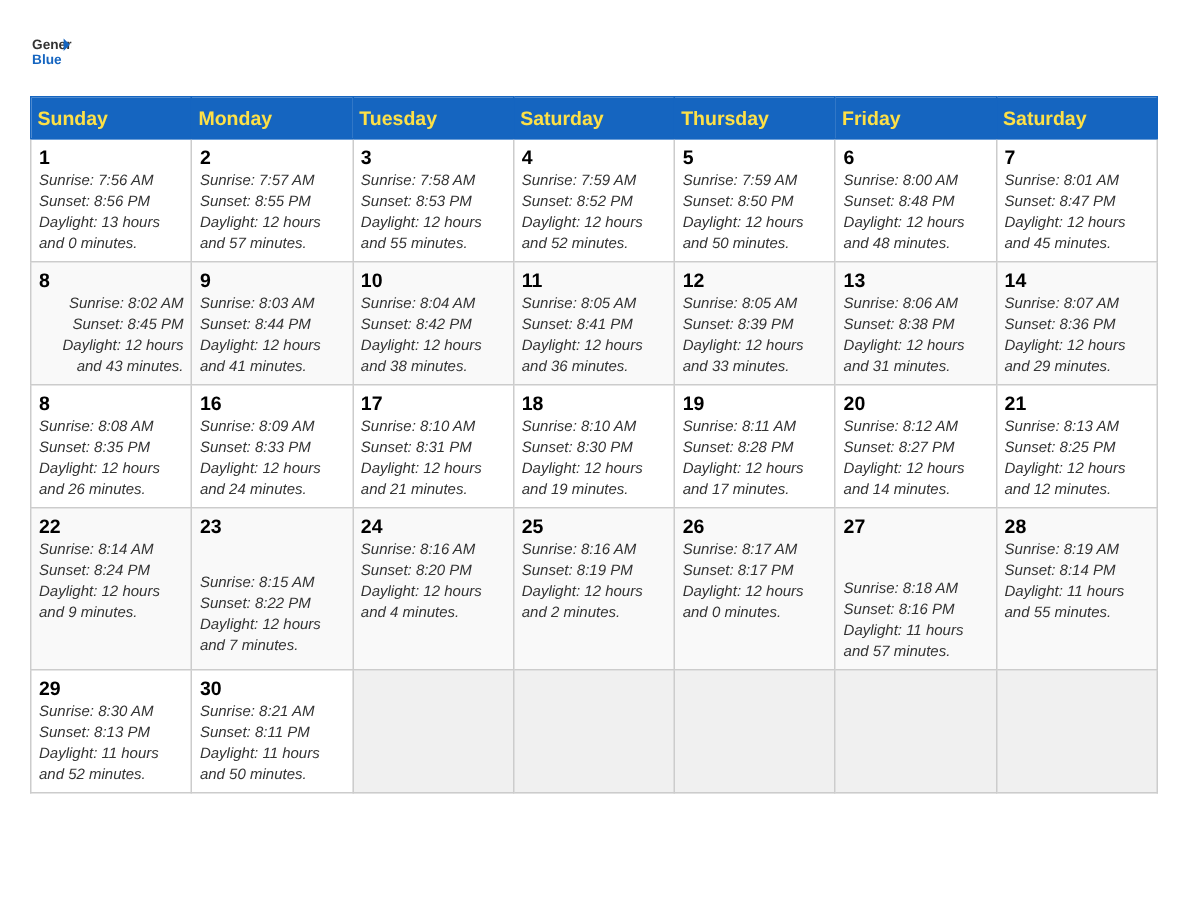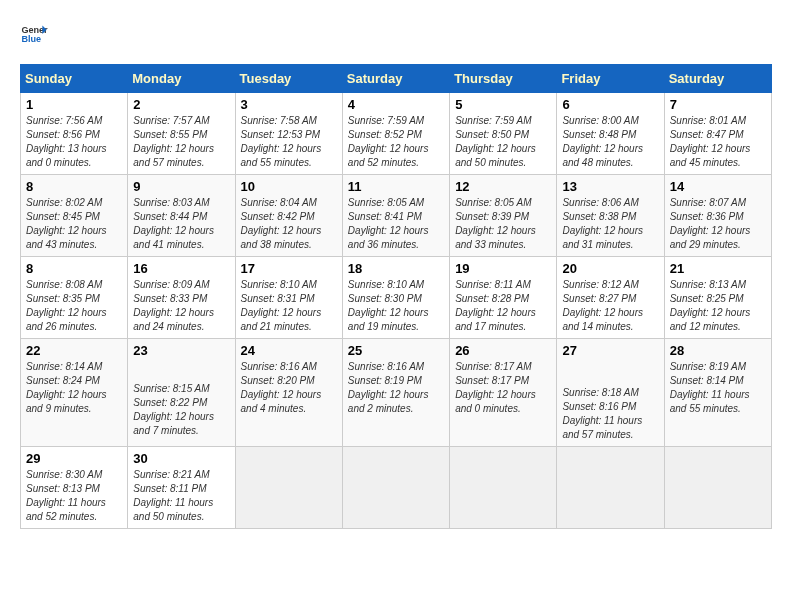--- a/index.html
+++ b/index.html
@@ -37,21 +37,21 @@
       font-size: 16px;
       color: #555;
     }
     table {
       width: 100%;
       border-collapse: collapse;
       font-size: 11px;
     }
     thead tr th {
       background-color: #1565c0;
-      color: #fef9c3;
+      color: #fde047;
       padding: 6px 4px;
       text-align: left;
       font-size: 13px;
       font-weight: bold;
       border: 1px solid #1565c0;
     }
     tbody tr td {
       vertical-align: top;
       padding: 4px 5px;
       border: 1px solid #ccc;
@@ -119,21 +119,21 @@
         <td>
           <span class="day-num">2</span>
           <div class="day-info" style="white-space: pre-line;">Sunrise: 7:57 AM
 Sunset: 8:55 PM
 Daylight: 12 hours
 and 57 minutes.</div>
         </td>
         <td>
           <span class="day-num">3</span>
           <div class="day-info" style="white-space: pre-line;">Sunrise: 7:58 AM
-Sunset: 12:53 PM
+Sunset: 8:53 PM
 Daylight: 12 hours
 and 55 minutes.</div>
         </td>
         <td>
           <span class="day-num">4</span>
           <div class="day-info" style="white-space: pre-line;">Sunrise: 7:59 AM
 Sunset: 8:52 PM
 Daylight: 12 hours
 and 52 minutes.</div>
         </td>
@@ -155,21 +155,21 @@
           <span class="day-num">7</span>
           <div class="day-info" style="white-space: pre-line;">Sunrise: 8:01 AM
 Sunset: 8:47 PM
 Daylight: 12 hours
 and 45 minutes.</div>
         </td>
       </tr>
       <tr>
         <td>
           <span class="day-num">8</span>
-          <div class="day-info" style="white-space: pre-line;">Sunrise: 8:02 AM
+          <div class="day-info" style="white-space: pre-line; text-align: right;">Sunrise: 8:02 AM
 Sunset: 8:45 PM
 Daylight: 12 hours
 and 43 minutes.</div>
         </td>
         <td>
           <span class="day-num">9</span>
           <div class="day-info" style="white-space: pre-line;">Sunrise: 8:03 AM
 Sunset: 8:44 PM
 Daylight: 12 hours
 and 41 minutes.</div>

